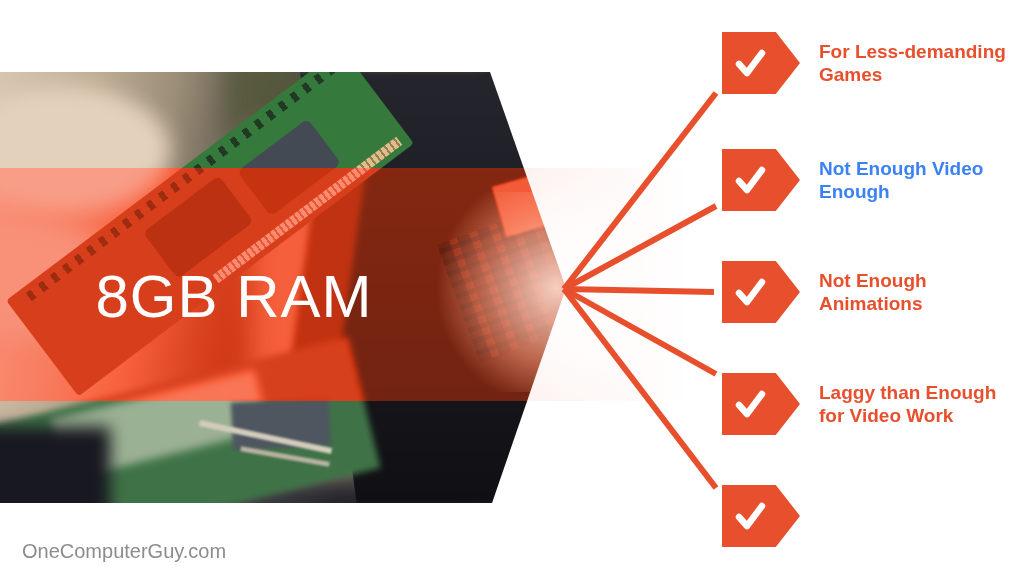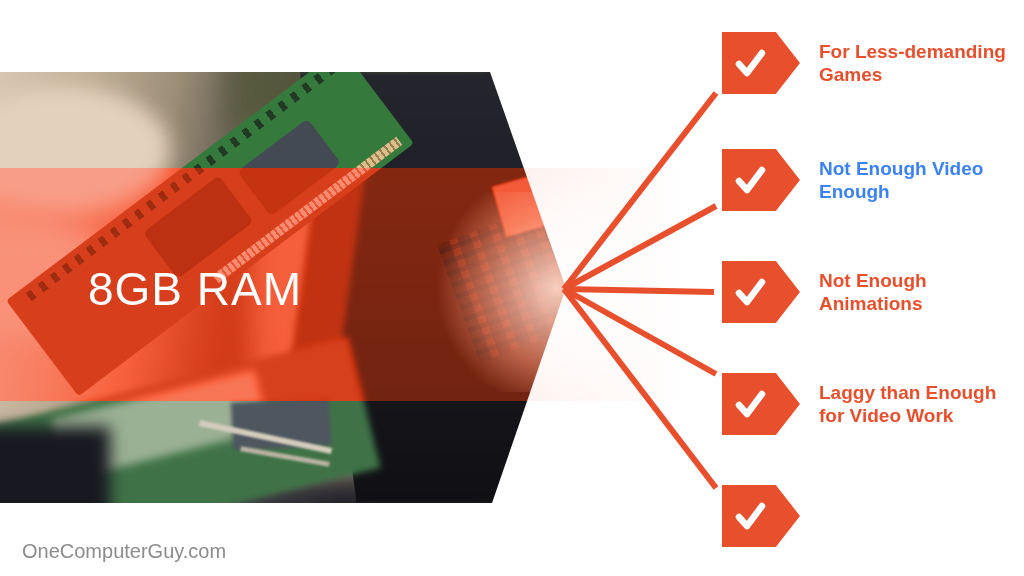--- a/index.html
+++ b/index.html
@@ -44,22 +44,22 @@
   .pcbcomp{left:55px;top:322px;width:210px;height:62px;background:rgba(232,227,211,0.55);
     transform:rotate(-14deg);filter:blur(4px);}
   .slatechip{left:232px;top:328px;width:98px;height:48px;background:#4e565f;transform:rotate(-3deg);filter:blur(2px);}
   .rod1{left:198px;top:362px;width:135px;height:6px;background:#d3ccbc;transform:rotate(12deg);filter:blur(1px);}
   .rod2{left:240px;top:382px;width:90px;height:5px;background:#b9b2a2;transform:rotate(10deg);filter:blur(1px);}
   .darkcorner{left:-20px;top:355px;width:130px;height:95px;background:#181820;filter:blur(8px);}
   .band-color{left:0;top:96px;width:566px;height:233px;mix-blend-mode:color;}
   .band-tint{left:0;top:96px;width:566px;height:233px;}
   .tipglow{left:420px;top:120px;width:160px;height:200px;
     background:radial-gradient(circle at 85% 48%, rgba(255,215,200,0.95) 0%, rgba(255,160,130,0.5) 45%, rgba(255,160,130,0) 70%);}
-  .hero-title{left:88px;top:190px;width:292px;text-align:left;color:#ffffff;
-    font-size:46px;letter-spacing:1px;font-weight:400;}
+  .hero-title{left:88px;top:190px;width:292px;text-align:center;color:#ffffff;
+    font-size:60px;letter-spacing:1px;font-weight:400;}
 
   
   .connectors{position:absolute;left:0;top:0;width:1024px;height:576px;z-index:3;pointer-events:none;}
 
   
   #checklist{position:absolute;left:0;top:0;width:1024px;height:576px;z-index:4;}
   .row{position:absolute;left:710px;height:62px;display:flex;align-items:center;padding-left:12px;}
   .badge{position:relative;width:78px;height:62px;flex:0 0 78px;
     clip-path:polygon(0 0, 69% 0, 100% 50%, 69% 100%, 0 100%);}
   .badge svg{position:absolute;left:7px;top:12px;}

